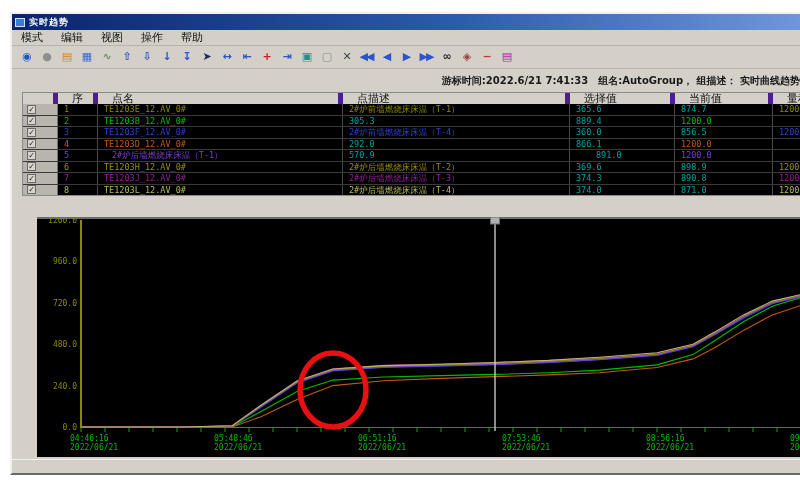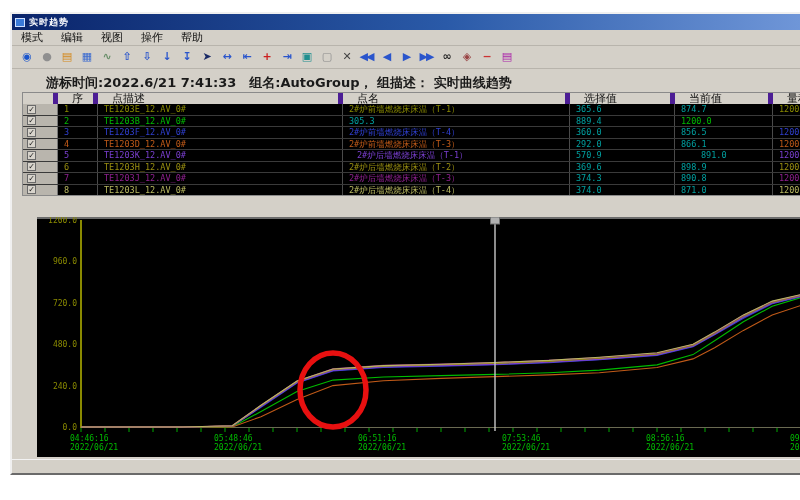--- a/index.html
+++ b/index.html
@@ -7,21 +7,21 @@
   .window { position:absolute; left:10px; top:12px; width:790px; height:463px; background:#d4d0c8;
             border-left:2px solid #f0f0f0; border-top:2px solid #f0f0f0; border-bottom:2px solid #6a6a6a; overflow:hidden; }
   .titlebar { height:16px; background:linear-gradient(to right,#0a246a,#2a5aa8 55%,#6f96d8); display:flex; align-items:center; padding-left:3px; }
   .win-icon { width:10px; height:9px; background:#3a7ad8; border:1px solid #cfe0ff; margin-right:4px; }
   .title-text { color:#ffffff; font-size:9px; font-weight:bold; letter-spacing:1px; }
   .menubar { height:16px; display:flex; align-items:center; border-bottom:1px solid #b8b4ac; }
   .menu-item { font-size:11px; color:#111; padding:0 9px; cursor:default; }
   .toolbar { height:23px; display:flex; align-items:center; padding-left:4px; border-bottom:1px solid #b8b4ac; }
   .tool-btn { width:20px; height:18px; font-size:11px; line-height:17px; text-align:center; font-weight:bold;
               font-family:"DejaVu Sans", sans-serif; letter-spacing:-2px; overflow:hidden; }
-  .infobar { height:23px; font-size:13px; font-weight:bold; color:#1a1a1a; padding:5px 0 0 34px; }
+  .infobar { height:23px; font-size:10px; font-weight:bold; color:#1a1a1a; padding:5px 0 0 34px;text-align:right; }
   .tagtable { position:absolute; left:10px; top:78px; width:779px; height:104px; background:#000; border:1px solid #8a8a8a; overflow:hidden; }
   .trow { display:grid; grid-template-columns:35px 40px 245px 227px 105px 98px 60px; height:11.5px; border-bottom:1px solid #3a3a3a; }
   .thead { display:grid; grid-template-columns:35px 40px 245px 227px 105px 98px 60px; height:11px; background:#d4d0c8; color:#111; }
   .thead > div { font-size:11px; line-height:11px; padding-left:6px; border-right:5px solid #4c1d95; overflow:hidden;margin-left:8px; }
   .cell { font-size:8.5px; line-height:11px; overflow:hidden; white-space:nowrap; border-right:1px solid #4a4a4a; padding-left:6px;
           font-family:"DejaVu Sans Mono", monospace; }
   .cb-cell { background:#b9b5ad; border-right:1px solid #777; display:flex; align-items:center; padding-left:4px; }
   .cb-box { width:9px; height:9px; background:#d8d4cc; border:1px solid #6a6a6a; font-size:8px; line-height:8px; text-align:center; color:#222; }
   .chartpanel { position:absolute; left:25px; top:203px; width:764px; height:240px; background:#000; }
   .statusbar { position:absolute; left:0; bottom:0; width:100%; height:14px; background:#d4d0c8; border-top:1px solid #f2f2f2; }
@@ -67,22 +67,22 @@
       <div class="tool-btn" style="color: rgb(153, 68, 68);">◈</div>
       <div class="tool-btn" style="color: rgb(204, 51, 51);">−</div>
       <div class="tool-btn" style="color: rgb(170, 34, 170);">▤</div>
     </div>
   <div class="infobar">游标时间:2022.6/21 7:41:33　组名:AutoGroup，  组描述：  实时曲线趋势</div>
 
   <div class="tagtable">
     <div class="thead">
         <div></div>
         <div>序号</div>
+        <div>点名</div>
         <div>点描述</div>
-        <div>点名</div>
         <div>选择值</div>
         <div>当前值</div>
         <div>量程</div>
       </div>
     <div>
         <div class="trow">
           <div class="cb-cell">
             <div class="cb-box">✓</div>
           </div>
           <div class="cell" style="color: rgb(138, 138, 0);">1</div>
@@ -112,31 +112,29 @@
           <div class="cell" style="color: rgb(0, 160, 160);">360.0</div>
           <div class="cell" style="color: rgb(0, 160, 160);">856.5</div>
           <div class="cell" style="color: rgb(47, 63, 208);">1200.0</div>
         </div>
         <div class="trow">
           <div class="cb-cell">
             <div class="cb-box">✓</div>
           </div>
           <div class="cell" style="color: rgb(192, 90, 24);">4</div>
           <div class="cell" style="color: rgb(192, 90, 24);">TE1203D_12.AV_0#</div>
-          <div class="cell" style="color: rgb(192, 90, 24);">2#炉前墙燃烧床床温（T-3）</div>
           <div class="cell" style="color: rgb(0, 160, 160);">292.0</div>
           <div class="cell" style="color: rgb(0, 160, 160);">866.1</div>
           <div class="cell" style="color: rgb(192, 90, 24);">1200.0</div>
         </div>
         <div class="trow">
           <div class="cb-cell">
             <div class="cb-box">✓</div>
           </div>
           <div class="cell" style="color: rgb(122, 63, 208);">5</div>
-          <div class="cell" style="color: rgb(122, 63, 208);">TE1203K_12.AV_0#</div>
           <div class="cell" style="color: rgb(122, 63, 208); margin-left: 8px;">2#炉后墙燃烧床床温（T-1）</div>
           <div class="cell" style="color: rgb(0, 160, 160);">570.9</div>
           <div class="cell" style="color: rgb(0, 160, 160); margin-left: 20px;">891.0</div>
           <div class="cell" style="color: rgb(122, 63, 208);">1200.0</div>
         </div>
         <div class="trow">
           <div class="cb-cell">
             <div class="cb-box">✓</div>
           </div>
           <div class="cell" style="color: rgb(154, 143, 16);">6</div>

